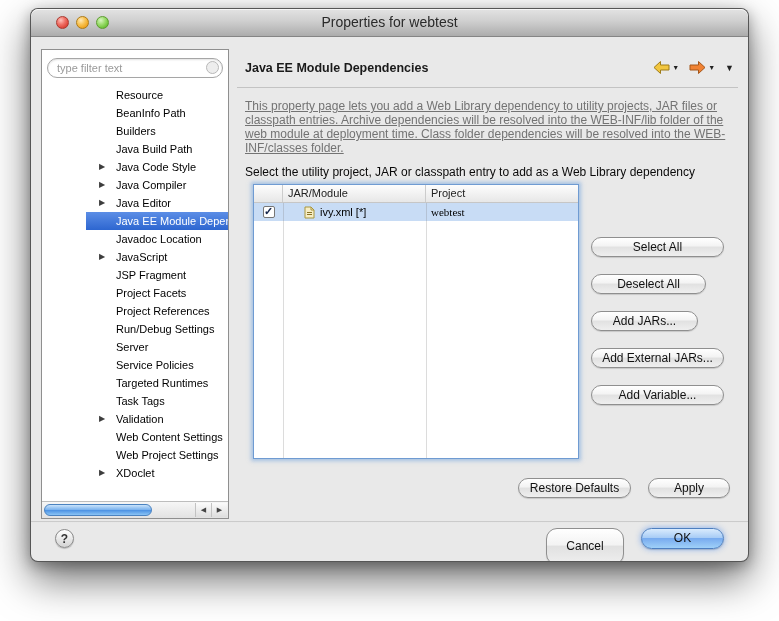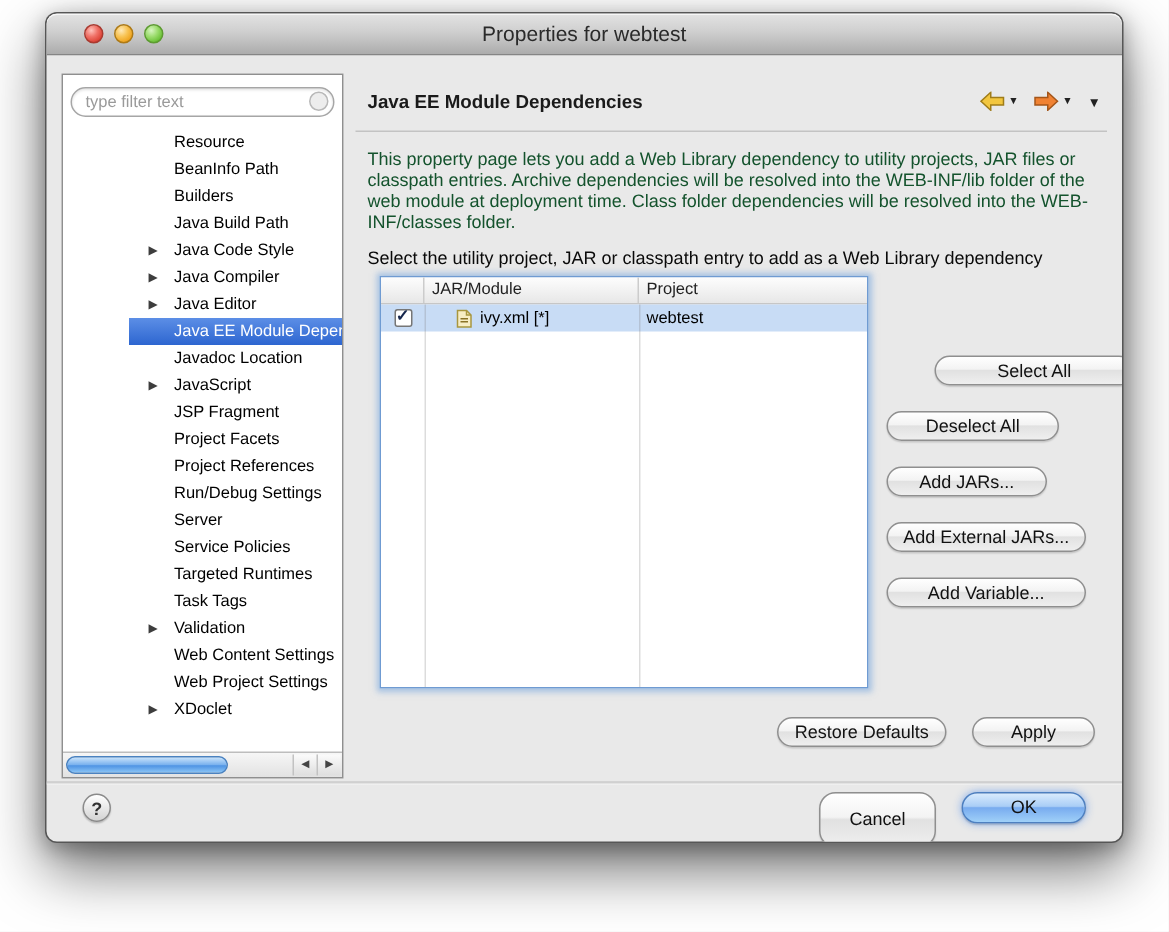--- a/index.html
+++ b/index.html
@@ -80,62 +80,62 @@
   
   .main-title { position: absolute; left: 214px; top: 52px; font-size: 12.5px; font-weight: bold; color: #1a1a1a; }
   .nav { position: absolute; top: 52px; right: 14px; display: flex; align-items: center; gap: 10px; }
   .nav-btn { display: flex; align-items: center; }
   .caret { font-size: 7px; color: #222; margin-left: 2px; }
   .caret.big { font-size: 9px; margin-left: 0; }
   .header-sep { position: absolute; left: 206px; right: 10px; top: 78px; height: 1px; background: #c3c3c3; }
 
   .description {
     position: absolute; left: 214px; top: 90px; width: 496px;
-    font-size: 12px; line-height: 14px; color: #14532d;
+    font-size: 12px; line-height: 14px; color: #737373; text-decoration: underline;
   }
   .select-label { position: absolute; left: 214px; top: 156px; font-size: 12px; color: #0a0a0a; }
 
   .dep-table {
     position: absolute; left: 222px; top: 175px; width: 326px; height: 275px;
     background: #ffffff; border: 1px solid #6f9bd2;
     box-shadow: 0 0 4px 2px rgba(110,160,220,0.55);
   }
   .t-header {
     display: flex; height: 18px; font-size: 11px; color: #222;
     background: linear-gradient(#fdfdfd, #e7e7e7);
     border-bottom: 1px solid #c6c6c6; line-height: 17px;
   }
   .th-check { width: 29px; border-right: 1px solid #cccccc; }
   .th-jar { width: 143px; padding-left: 5px; border-right: 1px solid #cccccc; }
   .th-proj { flex: 1; padding-left: 5px; }
   .t-row { display: flex; height: 18px; font-size: 11px; line-height: 18px; color: #000; }
   .t-row.selected { background: #c8dcf5; }
   .td-check { width: 29px; display: flex; align-items: center; justify-content: center; }
   .td-jar { width: 143px; padding-left: 20px; display: flex; align-items: center; gap: 4px; overflow: hidden; }
-  .td-proj { flex: 1; padding-left: 5px; }
+  .td-proj { flex: 1; padding-left: 5px; font-family: Liberation Serif, serif; }
   .cb {
     width: 12px; height: 12px; background: #fff; border: 1px solid #767676; border-radius: 2px;
     display: flex; align-items: center; justify-content: center;
   }
   .cb .check { font-size: 11px; font-weight: bold; color: #15264d; line-height: 10px; margin-top: -2px; }
   .file-icon { flex: 0 0 auto; }
   .grid-v { position: absolute; top: 18px; bottom: 0; width: 1px; background: rgba(130,130,130,0.28); pointer-events: none; }
   .grid-v.v1 { left: 29px; }
   .grid-v.v2 { left: 172px; }
 
   
   .push {
     position: absolute; height: 20px; border-radius: 10px;
     border: 1px solid #8f8f8f;
     background: linear-gradient(#ffffff, #f3f3f3 45%, #e1e1e1 50%, #efefef);
     font-family: "Liberation Sans", sans-serif; font-size: 12px; color: #111;
     text-align: center; line-height: 17px; padding: 0;
     box-shadow: 0 1px 1px rgba(0,0,0,0.15);
   }
-  .btn-select-all   { left: 560px; top: 228px; width: 133px; margin-left: 32px; }
+  .btn-select-all   { left: 560px; top: 228px; width: 133px; }
   .btn-deselect-all { left: 560px; top: 265px; width: 115px; }
   .btn-add-jars     { left: 560px; top: 302px; width: 107px; }
   .btn-add-ext      { left: 560px; top: 339px; width: 133px; }
   .btn-add-var      { left: 560px; top: 376px; width: 133px; }
   .btn-restore      { left: 487px; top: 469px; width: 113px; }
   .btn-apply        { left: 617px; top: 469px; width: 82px; }
   .btn-cancel       { left: 515px; top: 519px; width: 78px; height: 37px; border-radius: 11px; }
   .btn-ok {
     left: 610px; top: 519px; width: 83px; height: 21px; border-radius: 11px;
     background: linear-gradient(#d9ebfd, #a9cdf6 45%, #78abef 50%, #9fd0f8);

